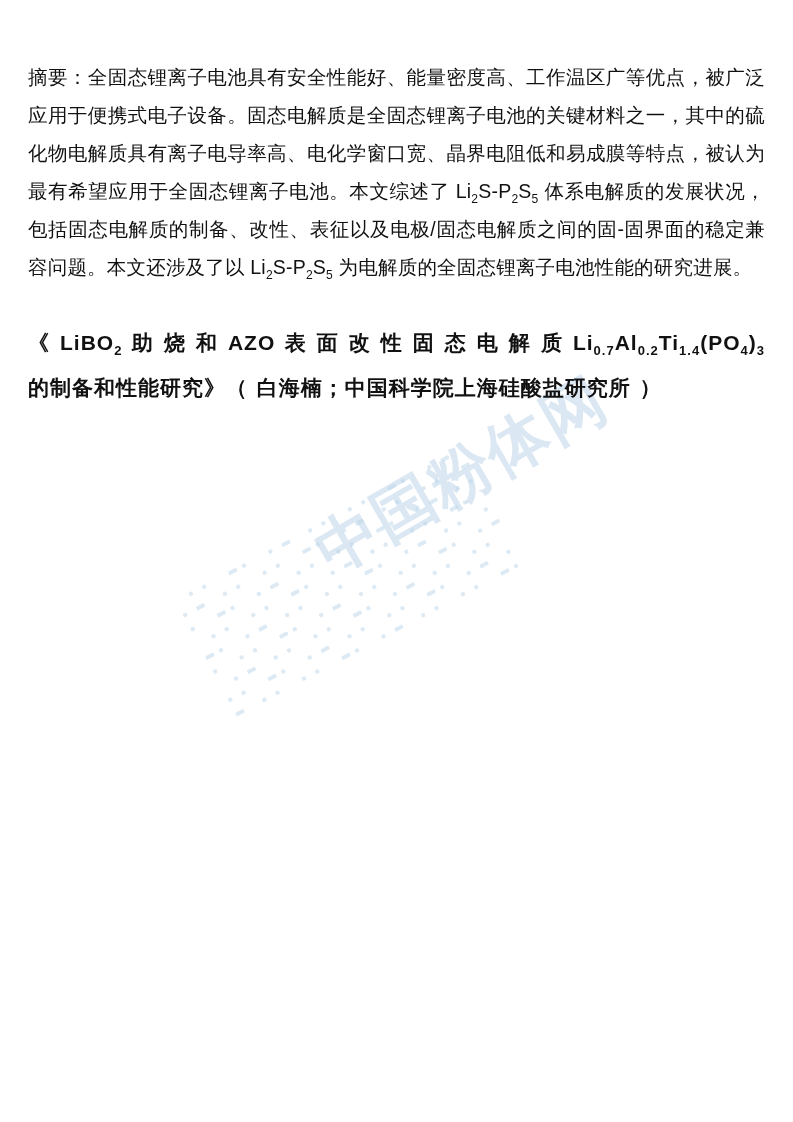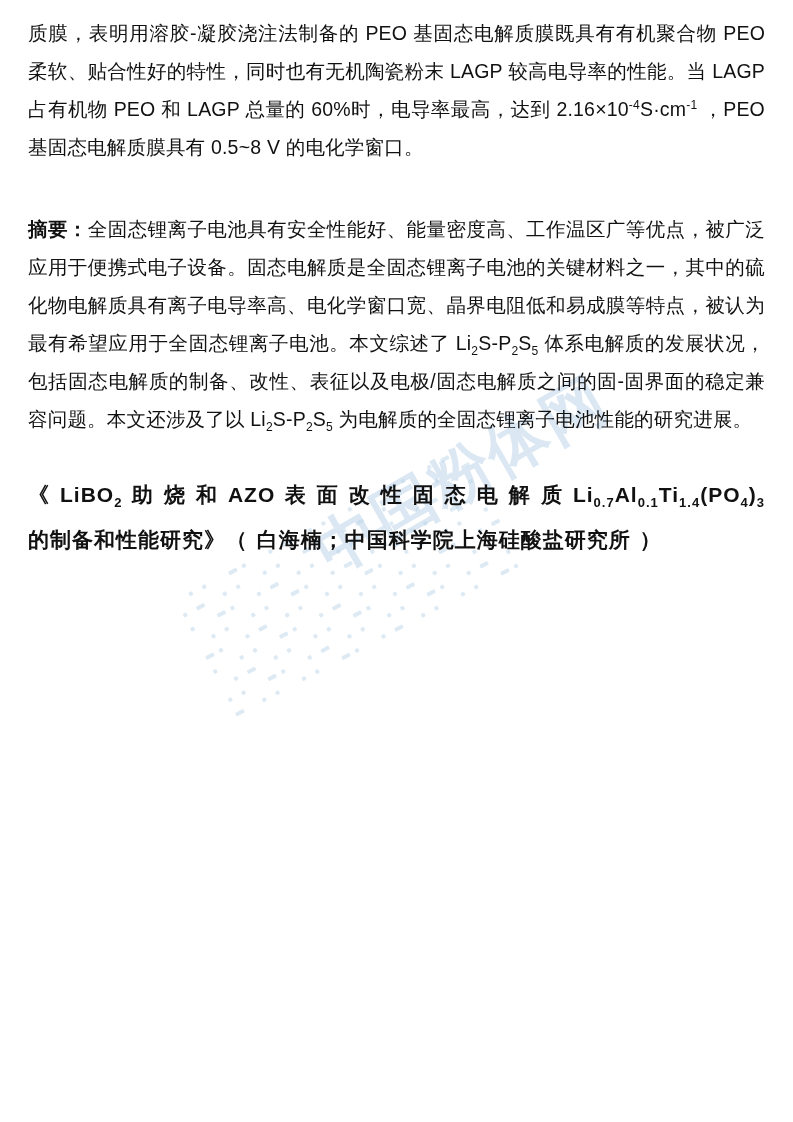--- a/index.html
+++ b/index.html
@@ -86,21 +86,21 @@
     text-align: justify;
     text-justify: inter-ideograph;
     margin: 0;
   }
   .title.spaced {
     letter-spacing: 1px;
   }
   .gap-lg { height: 34px; }
   .gap-sm { height: 10px; }
   .abs-label {
-    font-weight: bold;
+    font-weight: normal;
   }
   sub, sup {
     font-size: 0.62em;
     line-height: 0;
   }
   .wide-spread {
     
     word-spacing: 2px;
   }
 </style>
@@ -242,36 +242,33 @@
         <i style="left: 225px; top: 128px; width: 4px; height: 4px;"></i>
         <i style="left: 255px; top: 128px; width: 4px; height: 4px;"></i>
         <i style="left: 270px; top: 128px; width: 4px; height: 4px;"></i>
         <i style="left: 300px; top: 128px; width: 9px; height: 4px;"></i>
         <i style="left: 315px; top: 128px; width: 4px; height: 4px;"></i>
       </div>
   </div>
 
   <div class="content">
 
-    <p class="body-para">
-      质膜，表明用溶胶-凝胶浇注法制备的 PEO 基固态电解质膜既具有有机聚合物 PEO 柔软、贴合性好的特性，同时也有无机陶瓷粉末 LAGP 较高电导率的性能。当 LAGP 占有机物 PEO 和 LAGP 总量的 60%时，电导率最高，达到 2.16×10<sup>-4</sup>S·cm<sup>-1</sup> ，PEO 基固态电解质膜具有 0.5~8 V 的电化学窗口。
-    </p>
 
     <div class="gap-lg"></div>
 
 
     <div class="gap-sm"></div>
 
     <p class="body-para">
       <span class="abs-label">摘要：</span>全固态锂离子电池具有安全性能好、能量密度高、工作温区广等优点，被广泛应用于便携式电子设备。固态电解质是全固态锂离子电池的关键材料之一，其中的硫化物电解质具有离子电导率高、电化学窗口宽、晶界电阻低和易成膜等特点，被认为最有希望应用于全固态锂离子电池。本文综述了 Li<sub>2</sub>S-P<sub>2</sub>S<sub>5</sub> 体系电解质的发展状况，包括固态电解质的制备、改性、表征以及电极/固态电解质之间的固-固界面的稳定兼容问题。本文还涉及了以 Li<sub>2</sub>S-P<sub>2</sub>S<sub>5</sub> 为电解质的全固态锂离子电池性能的研究进展。
     </p>
 
     <div class="gap-lg"></div>
 
     <p class="title spaced wide-spread">
-      《 LiBO<sub>2</sub> 助 烧 和 AZO 表 面 改 性 固 态 电 解 质 Li<sub>0.7</sub>Al<sub>0.1</sub>Ti<sub>1.4</sub>(PO<sub>4</sub>)<sub>3</sub> 的制备和性能研究》（ 白海楠；中国科学院上海硅酸盐研究所 ）
+      《 LiBO<sub>2</sub> 助 烧 和 AZO 表 面 改 性 固 态 电 解 质 Li<sub>0.7</sub>Al<sub>0.2</sub>Ti<sub>1.4</sub>(PO<sub>4</sub>)<sub>3</sub> 的制备和性能研究》（ 白海楠；中国科学院上海硅酸盐研究所 ）
     </p>
 
     <div class="gap-sm"></div>
 
 
   </div>
 </div>
 
 </body></html>

